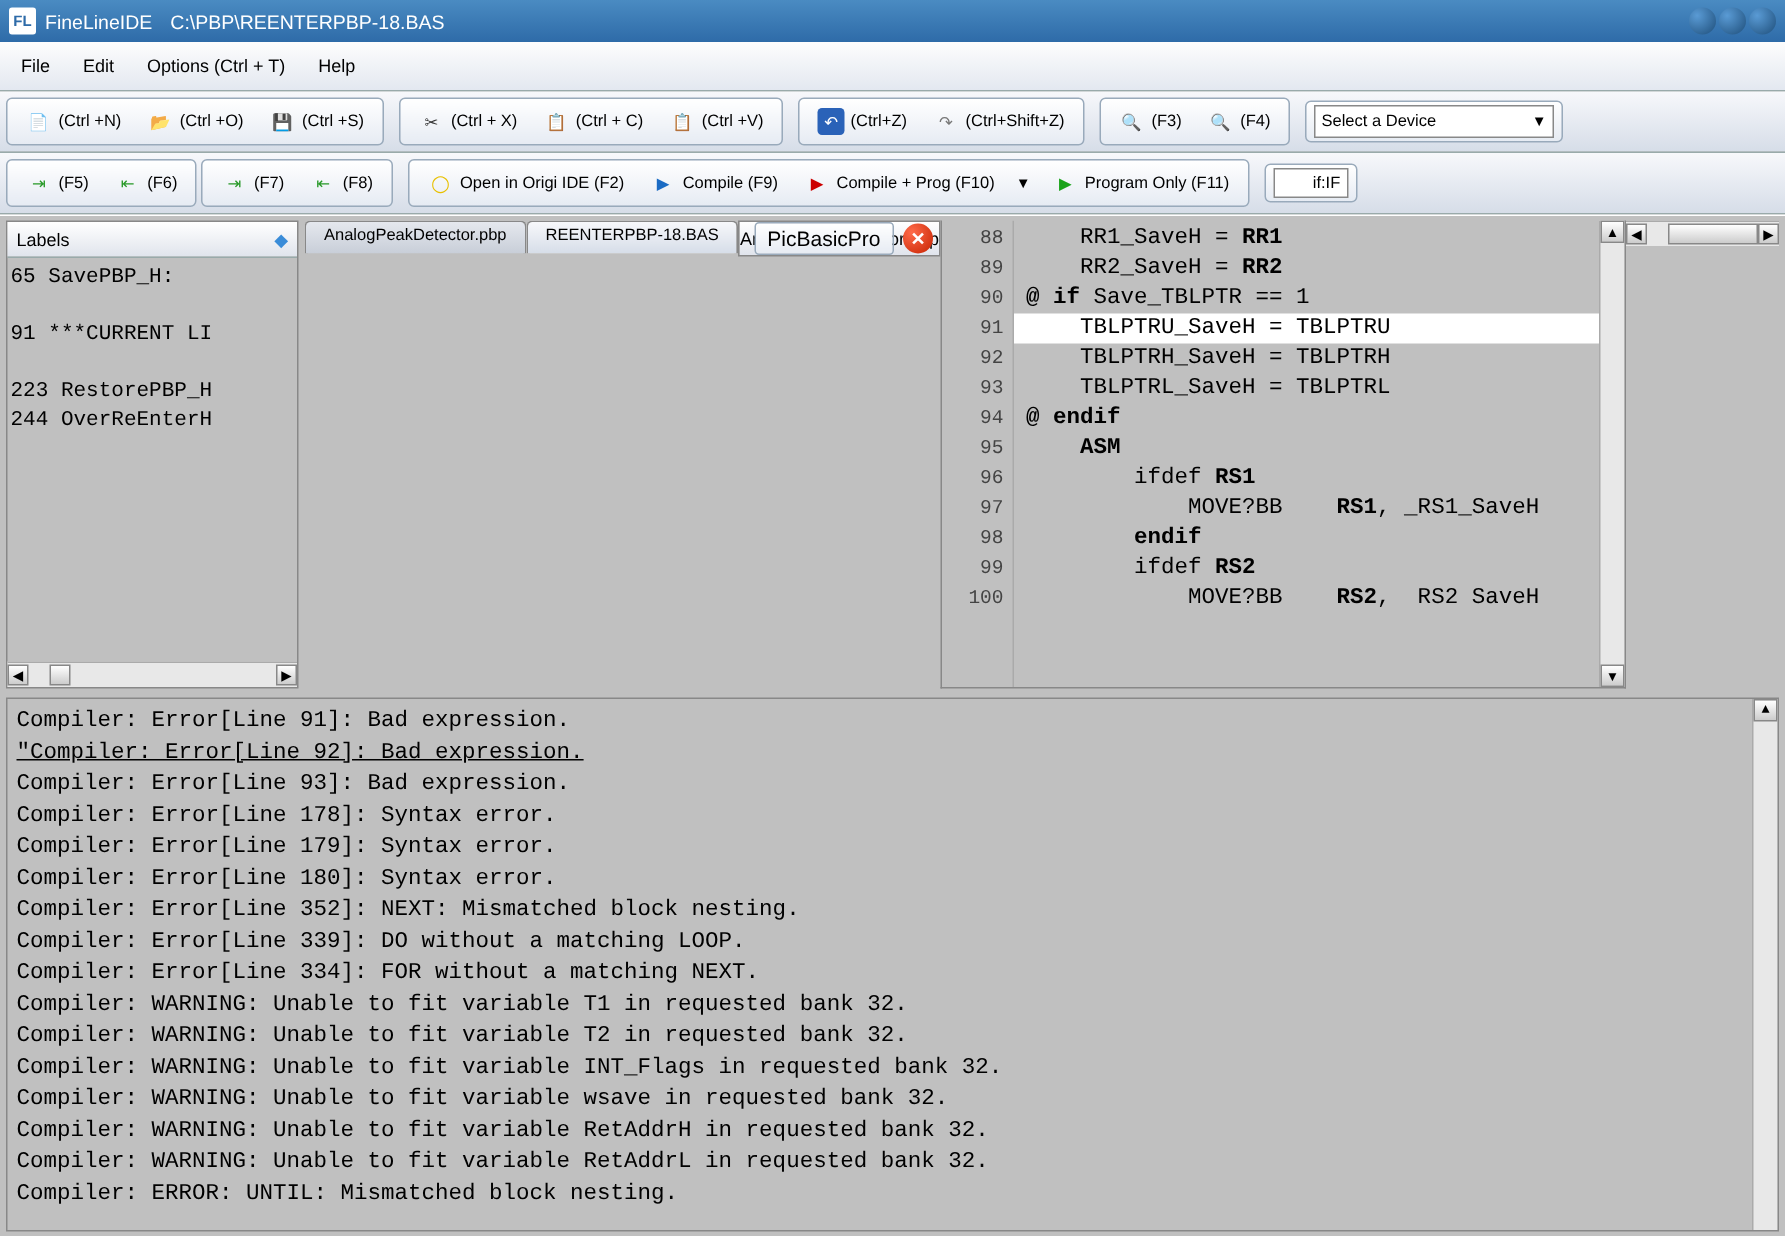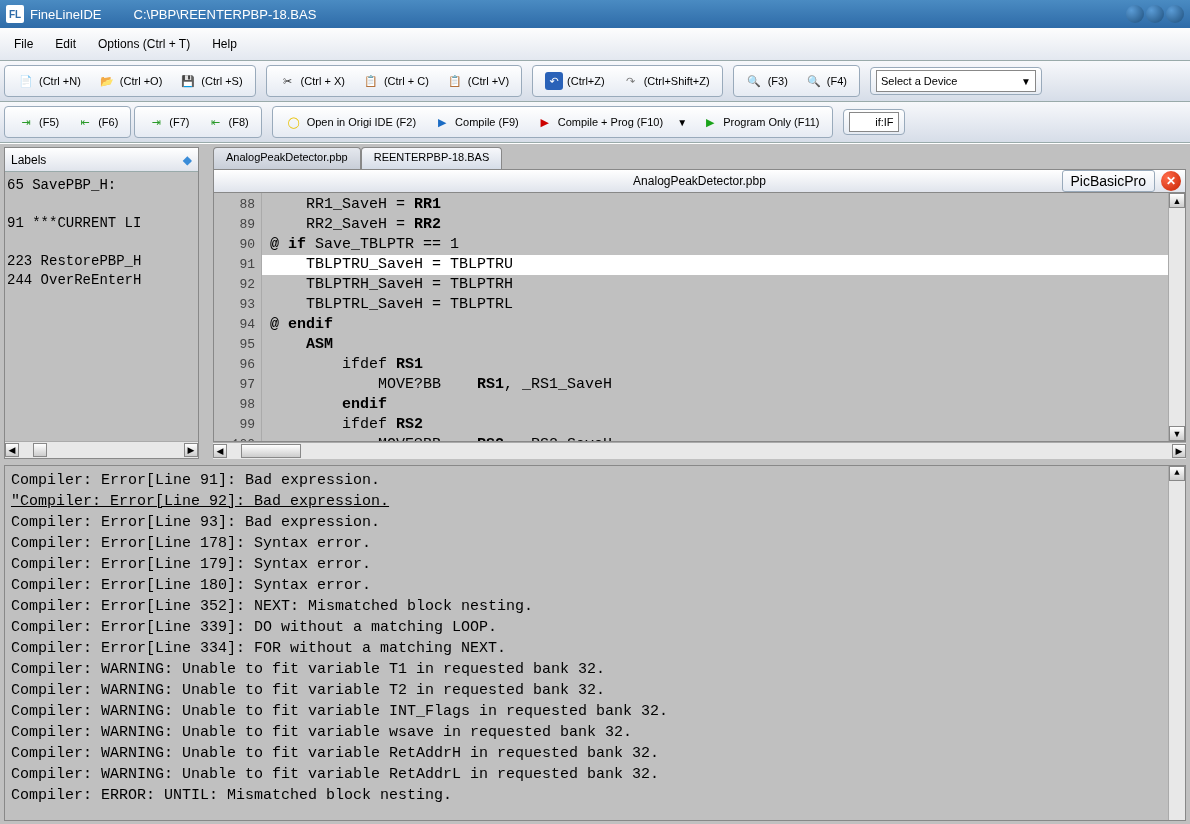--- a/index.html
+++ b/index.html
@@ -2,21 +2,21 @@
 <html><head>
 <meta charset="utf-8">
 <style>
 * { box-sizing: border-box; margin: 0; padding: 0; }
 body { font-family: Tahoma, Arial, sans-serif; font-size: 12px; background: #c0c0c0; width: 1190px; height: 824px; overflow: hidden; }
 
 
 .titlebar { height: 28px; background: linear-gradient(to bottom, #4a8bc2, #2e6ba8); color: #fff; display: flex; align-items: center; padding: 0 6px; }
 .titlebar .logo { width: 18px; height: 18px; background: #fff; color: #2e6ba8; font-size: 10px; font-weight: bold; display: flex; align-items: center; justify-content: center; margin-right: 6px; border-radius: 2px; }
 .titlebar .title { font-size: 13px; }
-.titlebar .title-path { margin-left: 32px; }
+.titlebar .title-path { margin-left: 12px; }
 .titlebar .spacer { flex: 1; }
 .titlebar .winbtns { display: flex; gap: 2px; }
 .titlebar .winbtn { width: 18px; height: 18px; border-radius: 50%; background: radial-gradient(circle at 30% 30%, #5a9bd5, #1e4e7a); cursor: pointer; }
 
 
 .menubar { height: 16px; background: linear-gradient(to bottom, #fdfdfd, #e3e8f0); border-bottom: 1px solid #9aa; display: flex; align-items: center; padding: 16px 4px; gap: 2px; }
 .menubar .menuitem { padding: 3px 10px; cursor: pointer; }
 
 
 .toolbar { background: linear-gradient(to bottom, #f7f8fb, #d6dde8); border-bottom: 1px solid #9aa; display: flex; align-items: center; padding: 4px; gap: 3px; flex-wrap: nowrap; }
@@ -30,21 +30,21 @@
 
 .main { display: flex; height: 319px; border-top: 1px solid #fff; }
 .sidebar { width: 195px; background: #c0c0c0; border: 1px solid #888; margin: 3px 2px 3px 4px; display: flex; flex-direction: column; }
 .sidebar-head { height: 24px; background: linear-gradient(to bottom,#fff,#e0e4ec); border-bottom:1px solid #9aa; display:flex; align-items:center; padding:0 6px; justify-content:space-between;}
 .sidebar-body { flex:1; font-family: "Courier New", monospace; font-size: 14px; padding: 4px 2px; overflow:hidden; white-space: nowrap;}
 .sidebar-body div { line-height: 19px; }
 .hscroll { height: 17px; background: #e8e8e8; border-top: 1px solid #aaa; display:flex; align-items:center;}
 .hscroll .thumb{width:14px;height:14px;background:linear-gradient(#fff,#ccc);border:1px solid #888;margin-left:14px;}
 .hscroll .arrow{width:14px;height:14px;background:linear-gradient(#fff,#ccc);border:1px solid #888;display:flex;align-items:center;justify-content:center;font-size:9px;}
 
-.editor-area { flex:1; margin: 3px 4px 3px 12px; display:flex; flex-direction:column; }
+.editor-area { flex:1; margin: 3px 4px 3px 2px; display:flex; flex-direction:row; }
 .tabs { height: 22px; display:flex; gap:0; }
 .tab { padding: 3px 12px; font-size:11px; background: linear-gradient(to bottom,#f7f8fb,#d6dde8); border:1px solid #888; border-bottom:none; border-radius: 4px 4px 0 0; cursor:pointer; }
 .tab.inactive { background: linear-gradient(to bottom,#e5e8ee,#c8ced8); }
 .pathbar { height: 24px; background: linear-gradient(to bottom,#fff,#e0e4ec); border:1px solid #888; display:flex; align-items:center; justify-content:center; position:relative;}
 .pathbar .lang { position:absolute; right: 30px; padding:2px 8px; border:1px solid #9ab; border-radius:3px; font-size:14px; background:linear-gradient(#fff,#e6ebf3);}
 .pathbar .close { position:absolute; right:4px; width:20px; height:20px; border-radius:50%; background: radial-gradient(circle at 30% 30%, #ff6b4a, #c62200); color:#fff; display:flex; align-items:center; justify-content:center; font-weight:bold; cursor:pointer;}
 .code-wrap { flex:1; display:flex; border:1px solid #888; border-top:none; background:#c0c0c0; overflow:hidden; position:relative;}
 .gutter { width: 48px; background:#c0c0c0; text-align:right; font-family:"Courier New",monospace; font-size:13px; color:#444; padding-top:2px; border-right: 1px solid #aaa;}
 .gutter div{height:20px; line-height:20px; padding-right:6px;}
 .code { flex:1; font-family:"Courier New",monospace; font-size:15px; padding-top:2px; overflow:hidden; white-space:pre;}

